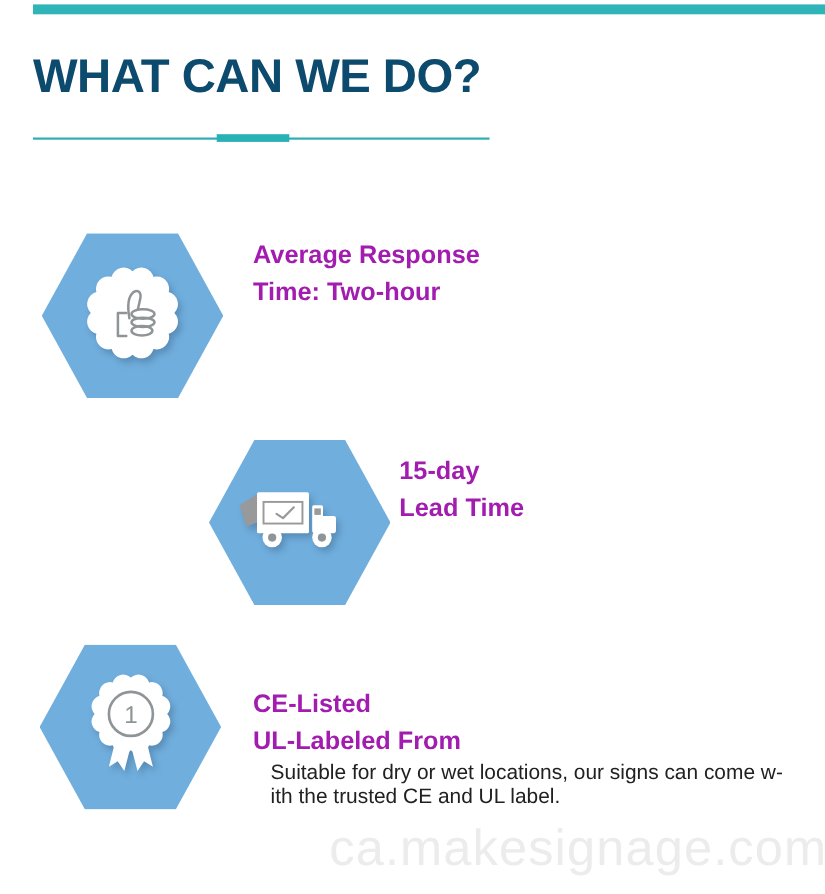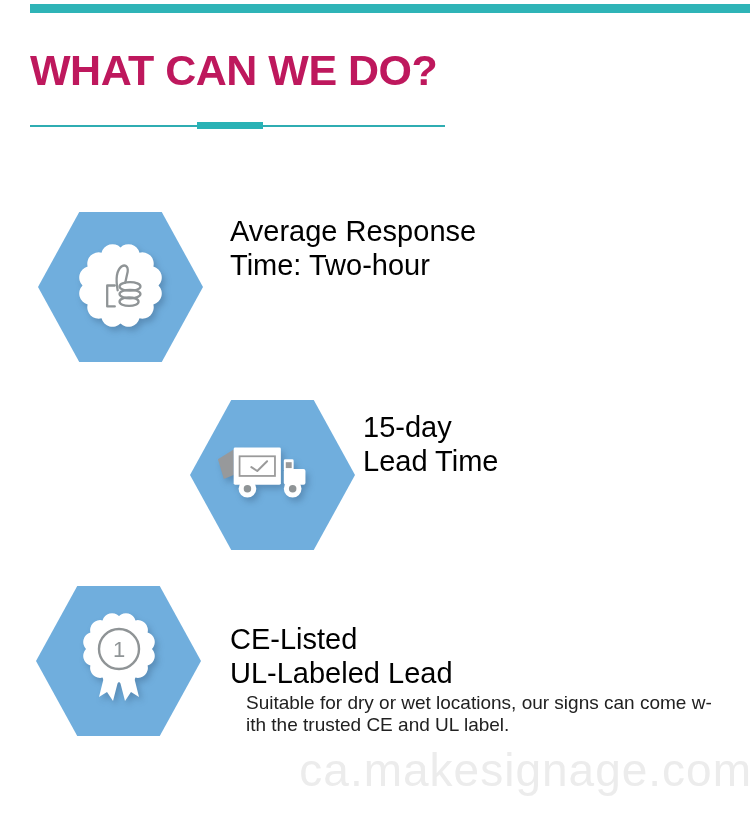--- a/index.html
+++ b/index.html
@@ -20,21 +20,21 @@
     background: #2fb4b7;
   }
 
   
   .page-title {
     position: absolute;
     left: 30px; top: 46px;
     font-size: 43px;
     font-weight: bold;
     letter-spacing: -0.5px;
-    color: #be185d;
+    color: #0c4a6e;
     white-space: nowrap;
   }
 
   
   .divider-thin {
     position: absolute;
     left: 30px; top: 125px;
     width: 415px; height: 2px;
     background: #2fadb2;
   }
@@ -57,24 +57,24 @@
   }
   .hex-1 { left: 38px;  top: 212px; }
   .hex-2 { left: 190px; top: 400px; }
   .hex-3 { left: 36px;  top: 586px; }
 
   .hex-icon { filter: drop-shadow(3px 4px 3px rgba(50, 80, 115, 0.35)); }
 
   
   .section-heading {
     position: absolute;
-    font-size: 29px;
+    font-size: 23px;
     line-height: 34px;
-    font-weight: normal;
-    color: #000000;
+    font-weight: bold;
+    color: #a21caf;
     white-space: pre-line;
   }
   .section-body {
     position: absolute;
     font-size: 19px;
     line-height: 22px;
     color: #212121;
     white-space: pre-line;
   }
   .sec1-heading { left: 230px; top: 214px; }
@@ -148,19 +148,19 @@
       <svg class="hex-icon" width="100" height="100" viewBox="0 0 100 100">
         <polygon points="38,56 52,61 44,92 38,83 30,88" fill="#ffffff"></polygon>
         <polygon points="62,56 48,61 56,92 62,83 70,88" fill="#ffffff"></polygon>
         <path fill="#ffffff" d="M83,40 A10 10 0 0 1 78.6,56.5 A10 10 0 0 1 66.5,68.6 A10 10 0 0 1 50,73 A10 10 0 0 1 33.5,68.6 A10 10 0 0 1 21.4,56.5 A10 10 0 0 1 17,40 A10 10 0 0 1 21.4,23.5 A10 10 0 0 1 33.5,11.4 A10 10 0 0 1 50,7 A10 10 0 0 1 66.5,11.4 A10 10 0 0 1 78.6,23.5 A10 10 0 0 1 83,40 Z"></path>
         <circle cx="50" cy="40" r="20" fill="none" stroke="#8f9496" stroke-width="2.4"></circle>
         <text x="50" y="48" text-anchor="middle" font-size="22" font-family="Liberation Sans, sans-serif" fill="#8f9496">1</text>
       </svg>
     </span>
   </div>
   <div class="section-heading sec3-heading">CE-Listed
-UL-Labeled Lead</div>
+UL-Labeled From</div>
   <div class="section-body sec3-body">Suitable for dry or wet locations, our signs can come w-
 ith the trusted CE and UL label.</div>
 
   <div class="watermark">ca.makesignage.com</div>
 
 </div>
 
 </body></html>

